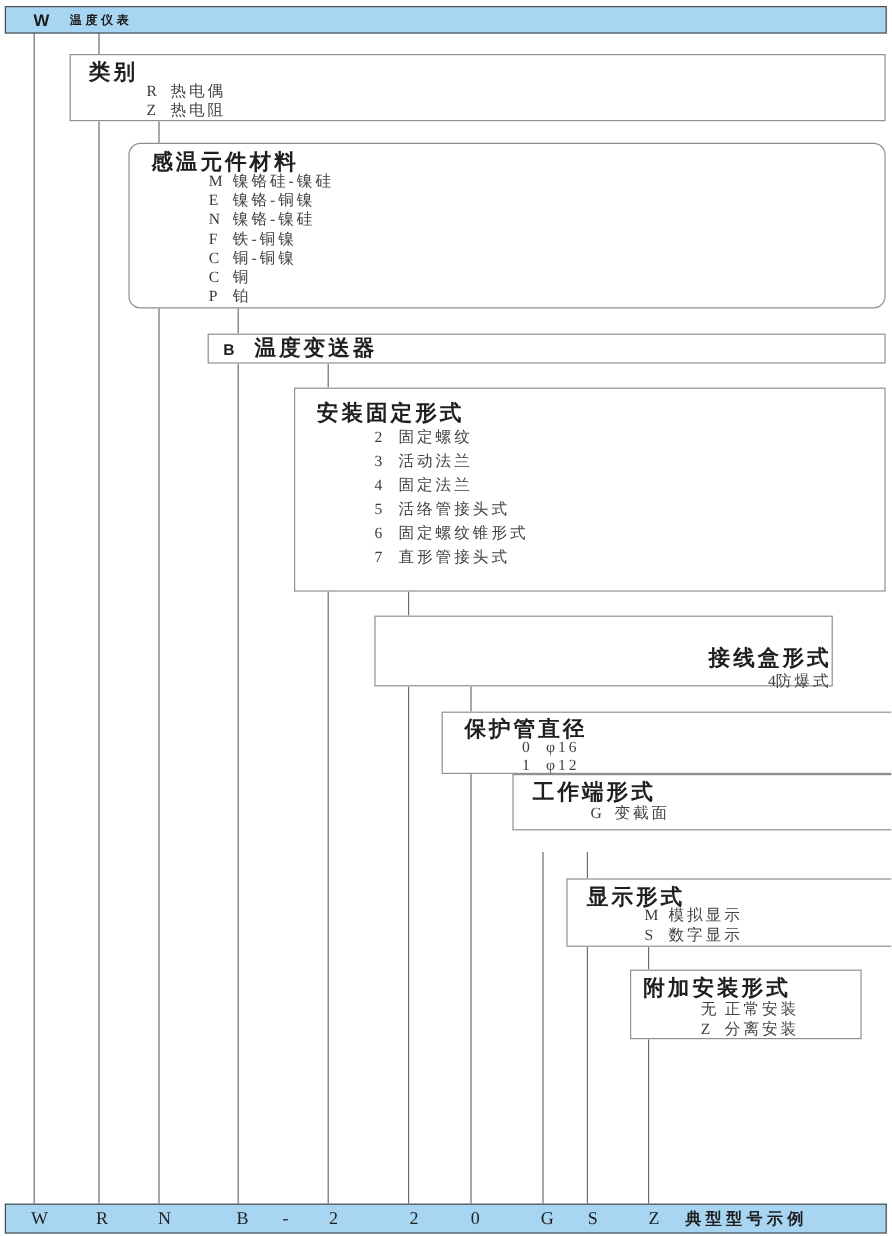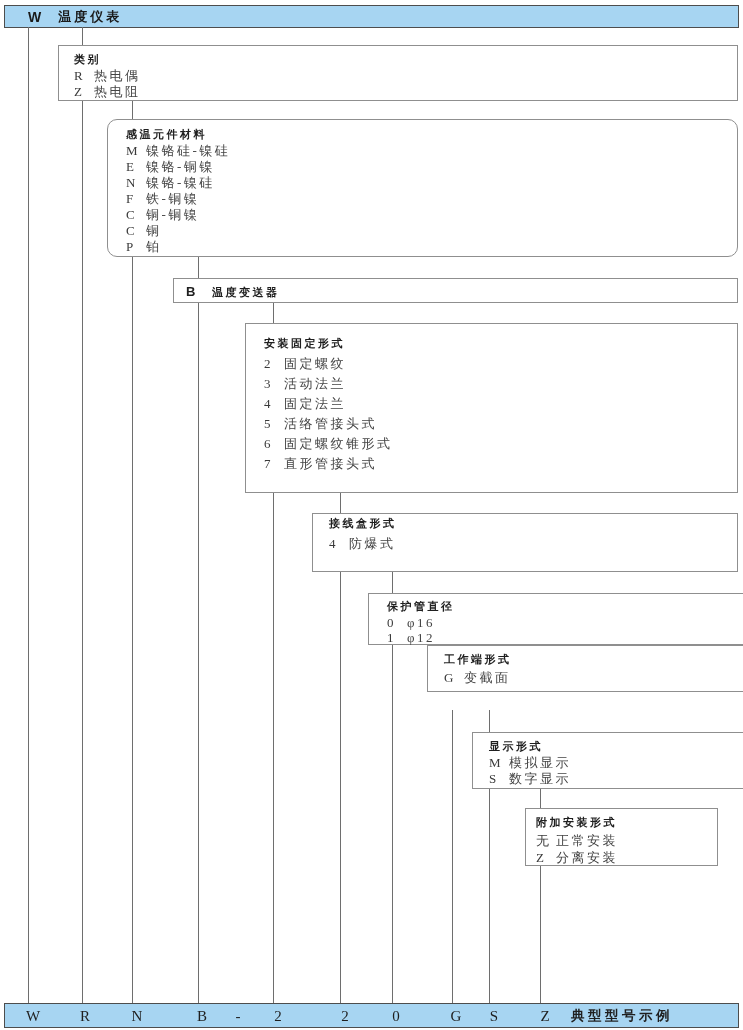--- a/index.html
+++ b/index.html
@@ -14,31 +14,31 @@
   }
   .bar-top { top:5px; }
   .bar-bottom { top:1003px; height:25px; }
   .bar-top .bar-inner { display:flex; align-items:center; height:100%; }
   .header-code {
     font-family:"Liberation Sans", sans-serif; font-weight:bold;
     font-size:14px; color:#1a1a1a; padding-left:23px;
   }
   .header-title {
     font-family:"Liberation Sans", sans-serif; font-weight:bold;
-    font-size:13px; color:#1a1a1a; letter-spacing:3px; padding-left:17px;
+    font-size:10px; color:#1a1a1a; letter-spacing:3px; padding-left:17px;
   }
   .box {
     position:absolute; background:#ffffff; border:1px solid #8f8f8f;
     color:#3d3d3d;
   }
   .box-title {
-    font-family:Liberation Mono, monospace; font-weight:bold;
-    font-size:11px; color:#1f1f1f; letter-spacing:2.5px;
+    font-family:Liberation Sans, sans-serif; font-weight:bold;
+    font-size:18px; color:#1f1f1f; letter-spacing:2.5px;
   }
-  .opt { font-size:13px; letter-spacing:2.5px; color:#444; }
+  .opt { font-size:13px; letter-spacing:2.5px; color:#444;margin-left:48px; }
   .opt .code {
     display:inline-block; min-width:20px; letter-spacing:0; color:#3a3a3a;
   }
   .title-row .code {
     display:inline-block; min-width:26px;
     font-family:"Liberation Sans", sans-serif; font-weight:bold;
     font-size:13px; color:#1f1f1f;
   }
   .vline { position:absolute; width:1px; background:#6e6e6e; }
   .example-code {
@@ -106,21 +106,21 @@
   <div class="box" style="left:245px; top:323px; width:493px; height:170px; padding:10px 0 0 18px; line-height:20px;">
     <div class="box-title">安装固定形式</div>
     <div class="opt"><span class="code">2</span><span>固定螺纹</span></div>
     <div class="opt"><span class="code">3</span><span>活动法兰</span></div>
     <div class="opt"><span class="code">4</span><span>固定法兰</span></div>
     <div class="opt"><span class="code">5</span><span>活络管接头式</span></div>
     <div class="opt"><span class="code">6</span><span>固定螺纹锥形式</span></div>
     <div class="opt"><span class="code">7</span><span>直形管接头式</span></div>
   </div>
 
-  <div class="box" style="left:312px; top:513px; width:426px; height:59px; padding:0 0 0 16px; line-height:20px;">
+  <div class="box" style="left:312px; top:513px; width:382px; height:59px; padding:24px 0 0 16px; line-height:20px;text-align:right;">
     <div class="box-title">接线盒形式</div>
     <div class="opt"><span class="code">4</span><span>防爆式</span></div>
   </div>
 
   <div class="box" style="left:368px; top:593px; width:417px; height:52px; padding:6px 0 0 18px; line-height:15px;">
     <div class="box-title">保护管直径</div>
     <div class="opt"><span class="code">0</span><span>φ16</span></div>
     <div class="opt"><span class="code">1</span><span>φ12</span></div>
   </div>
 

